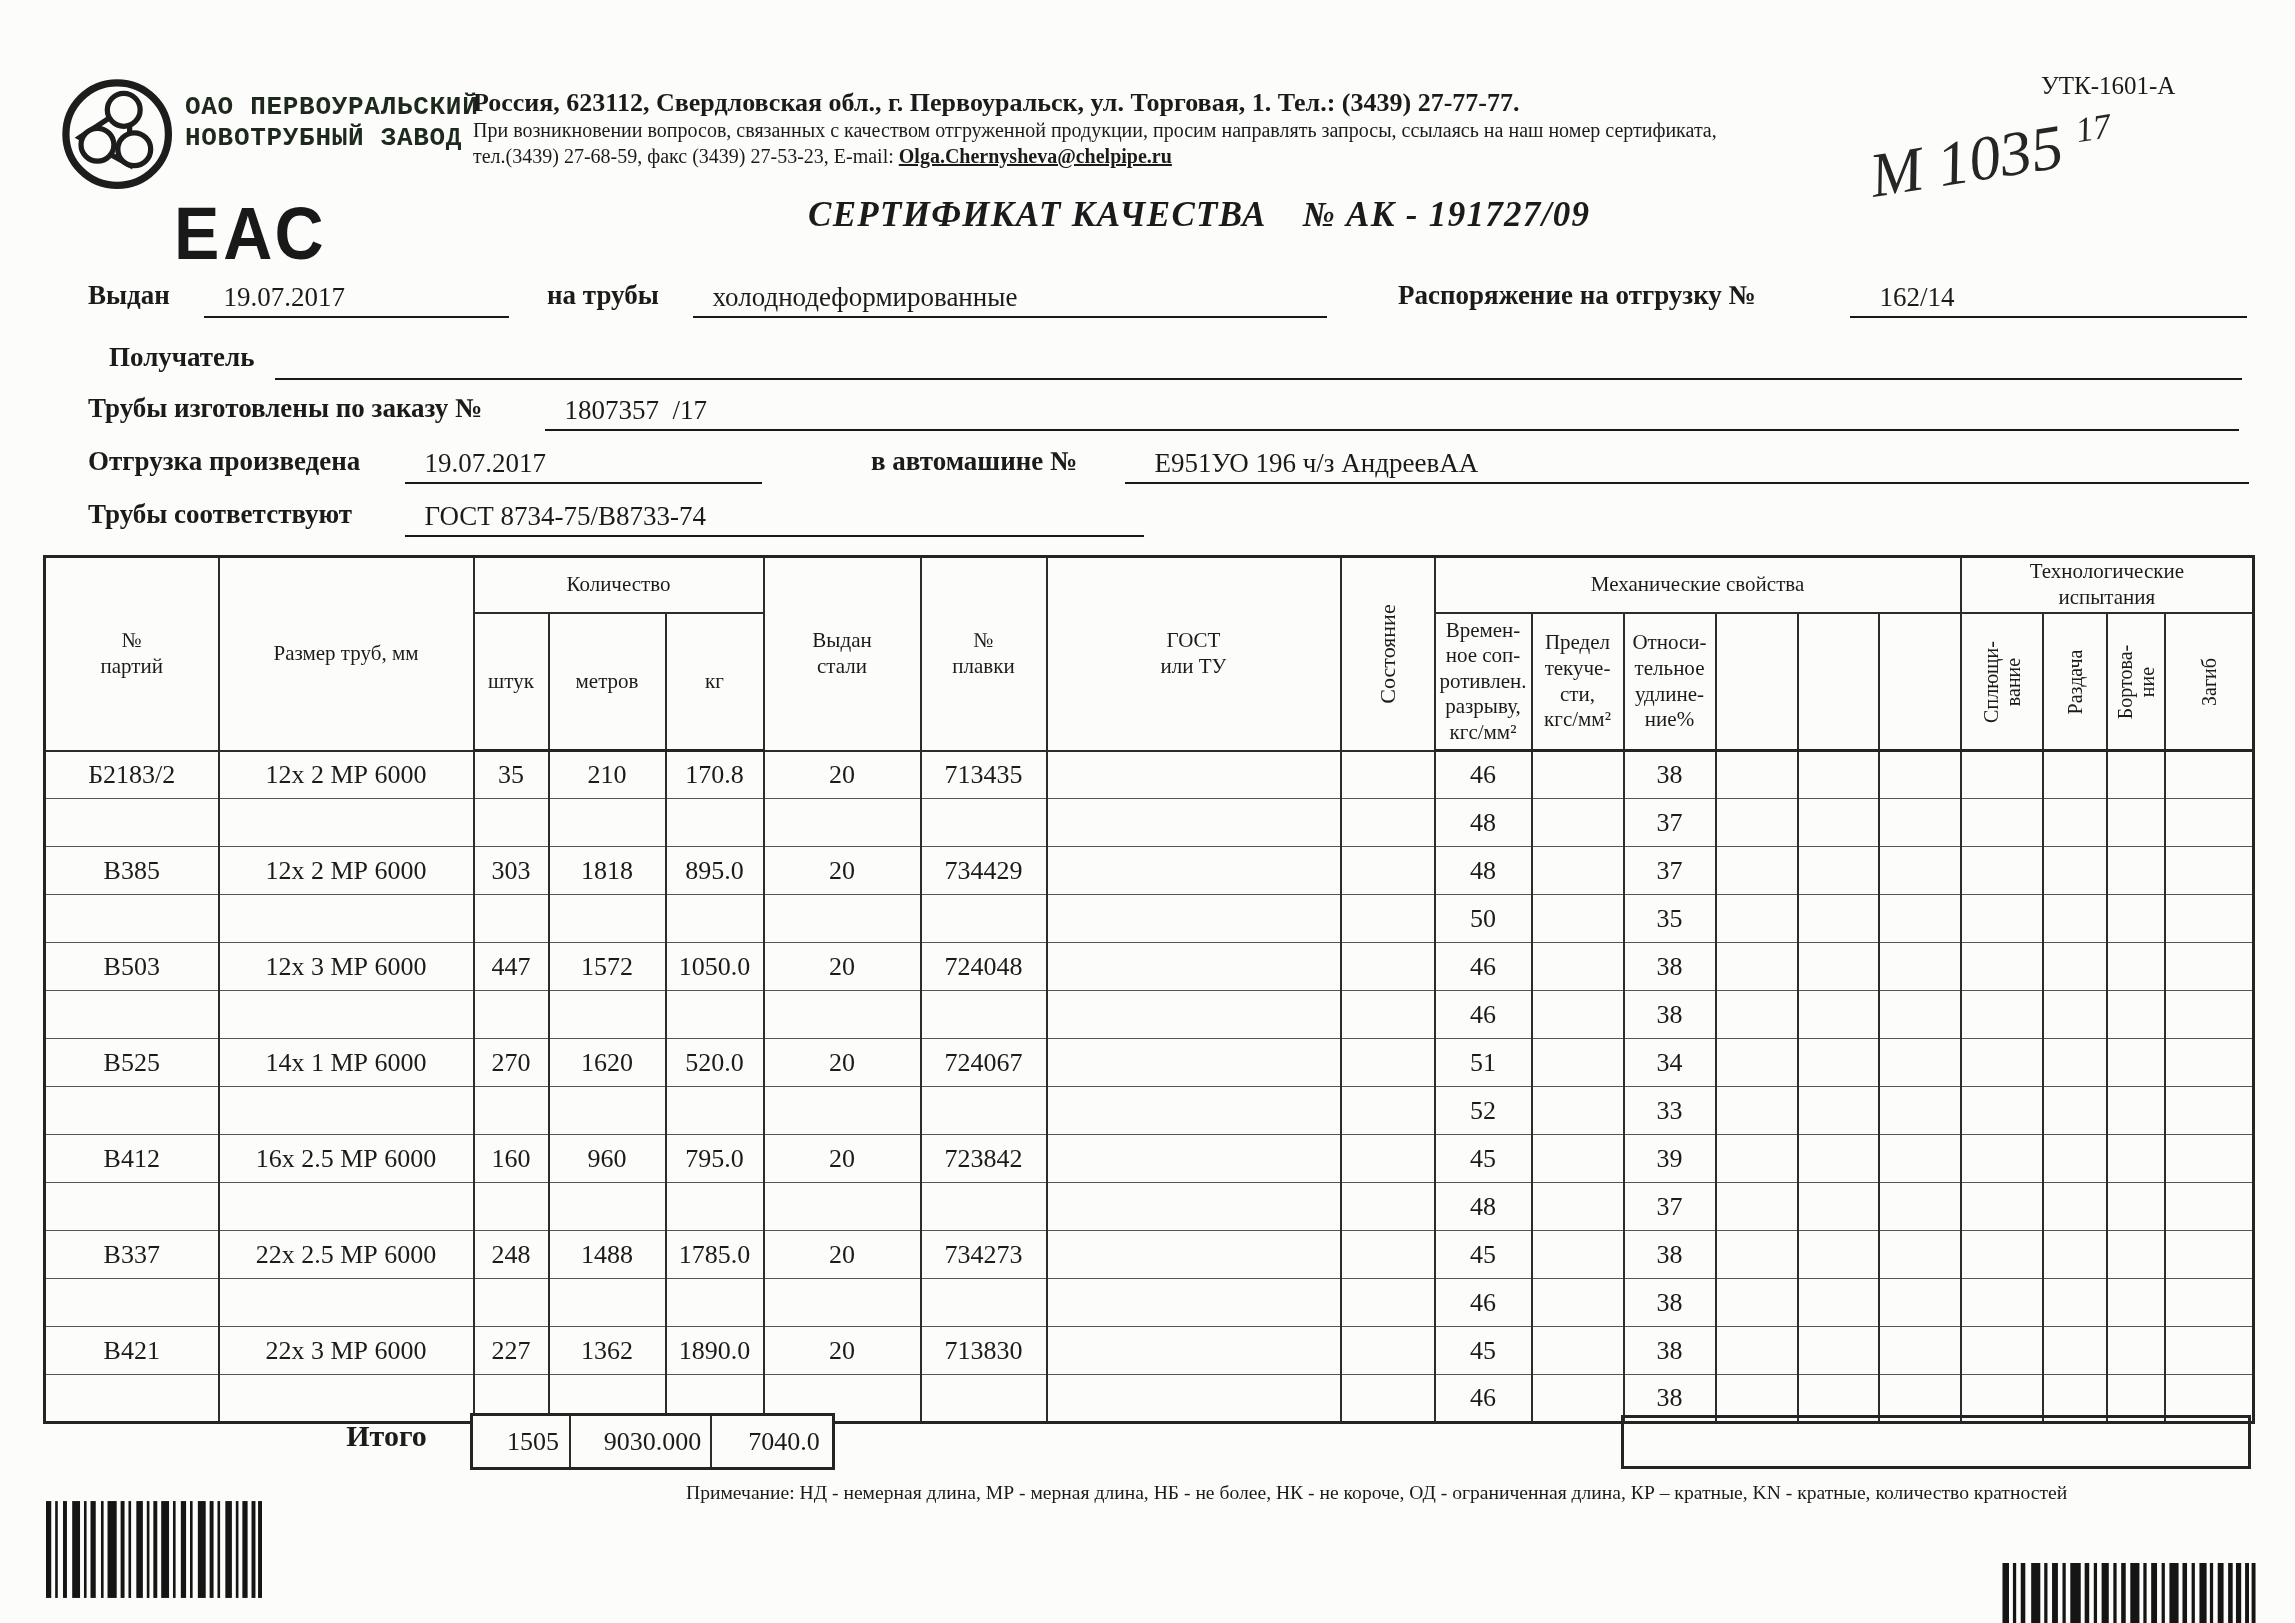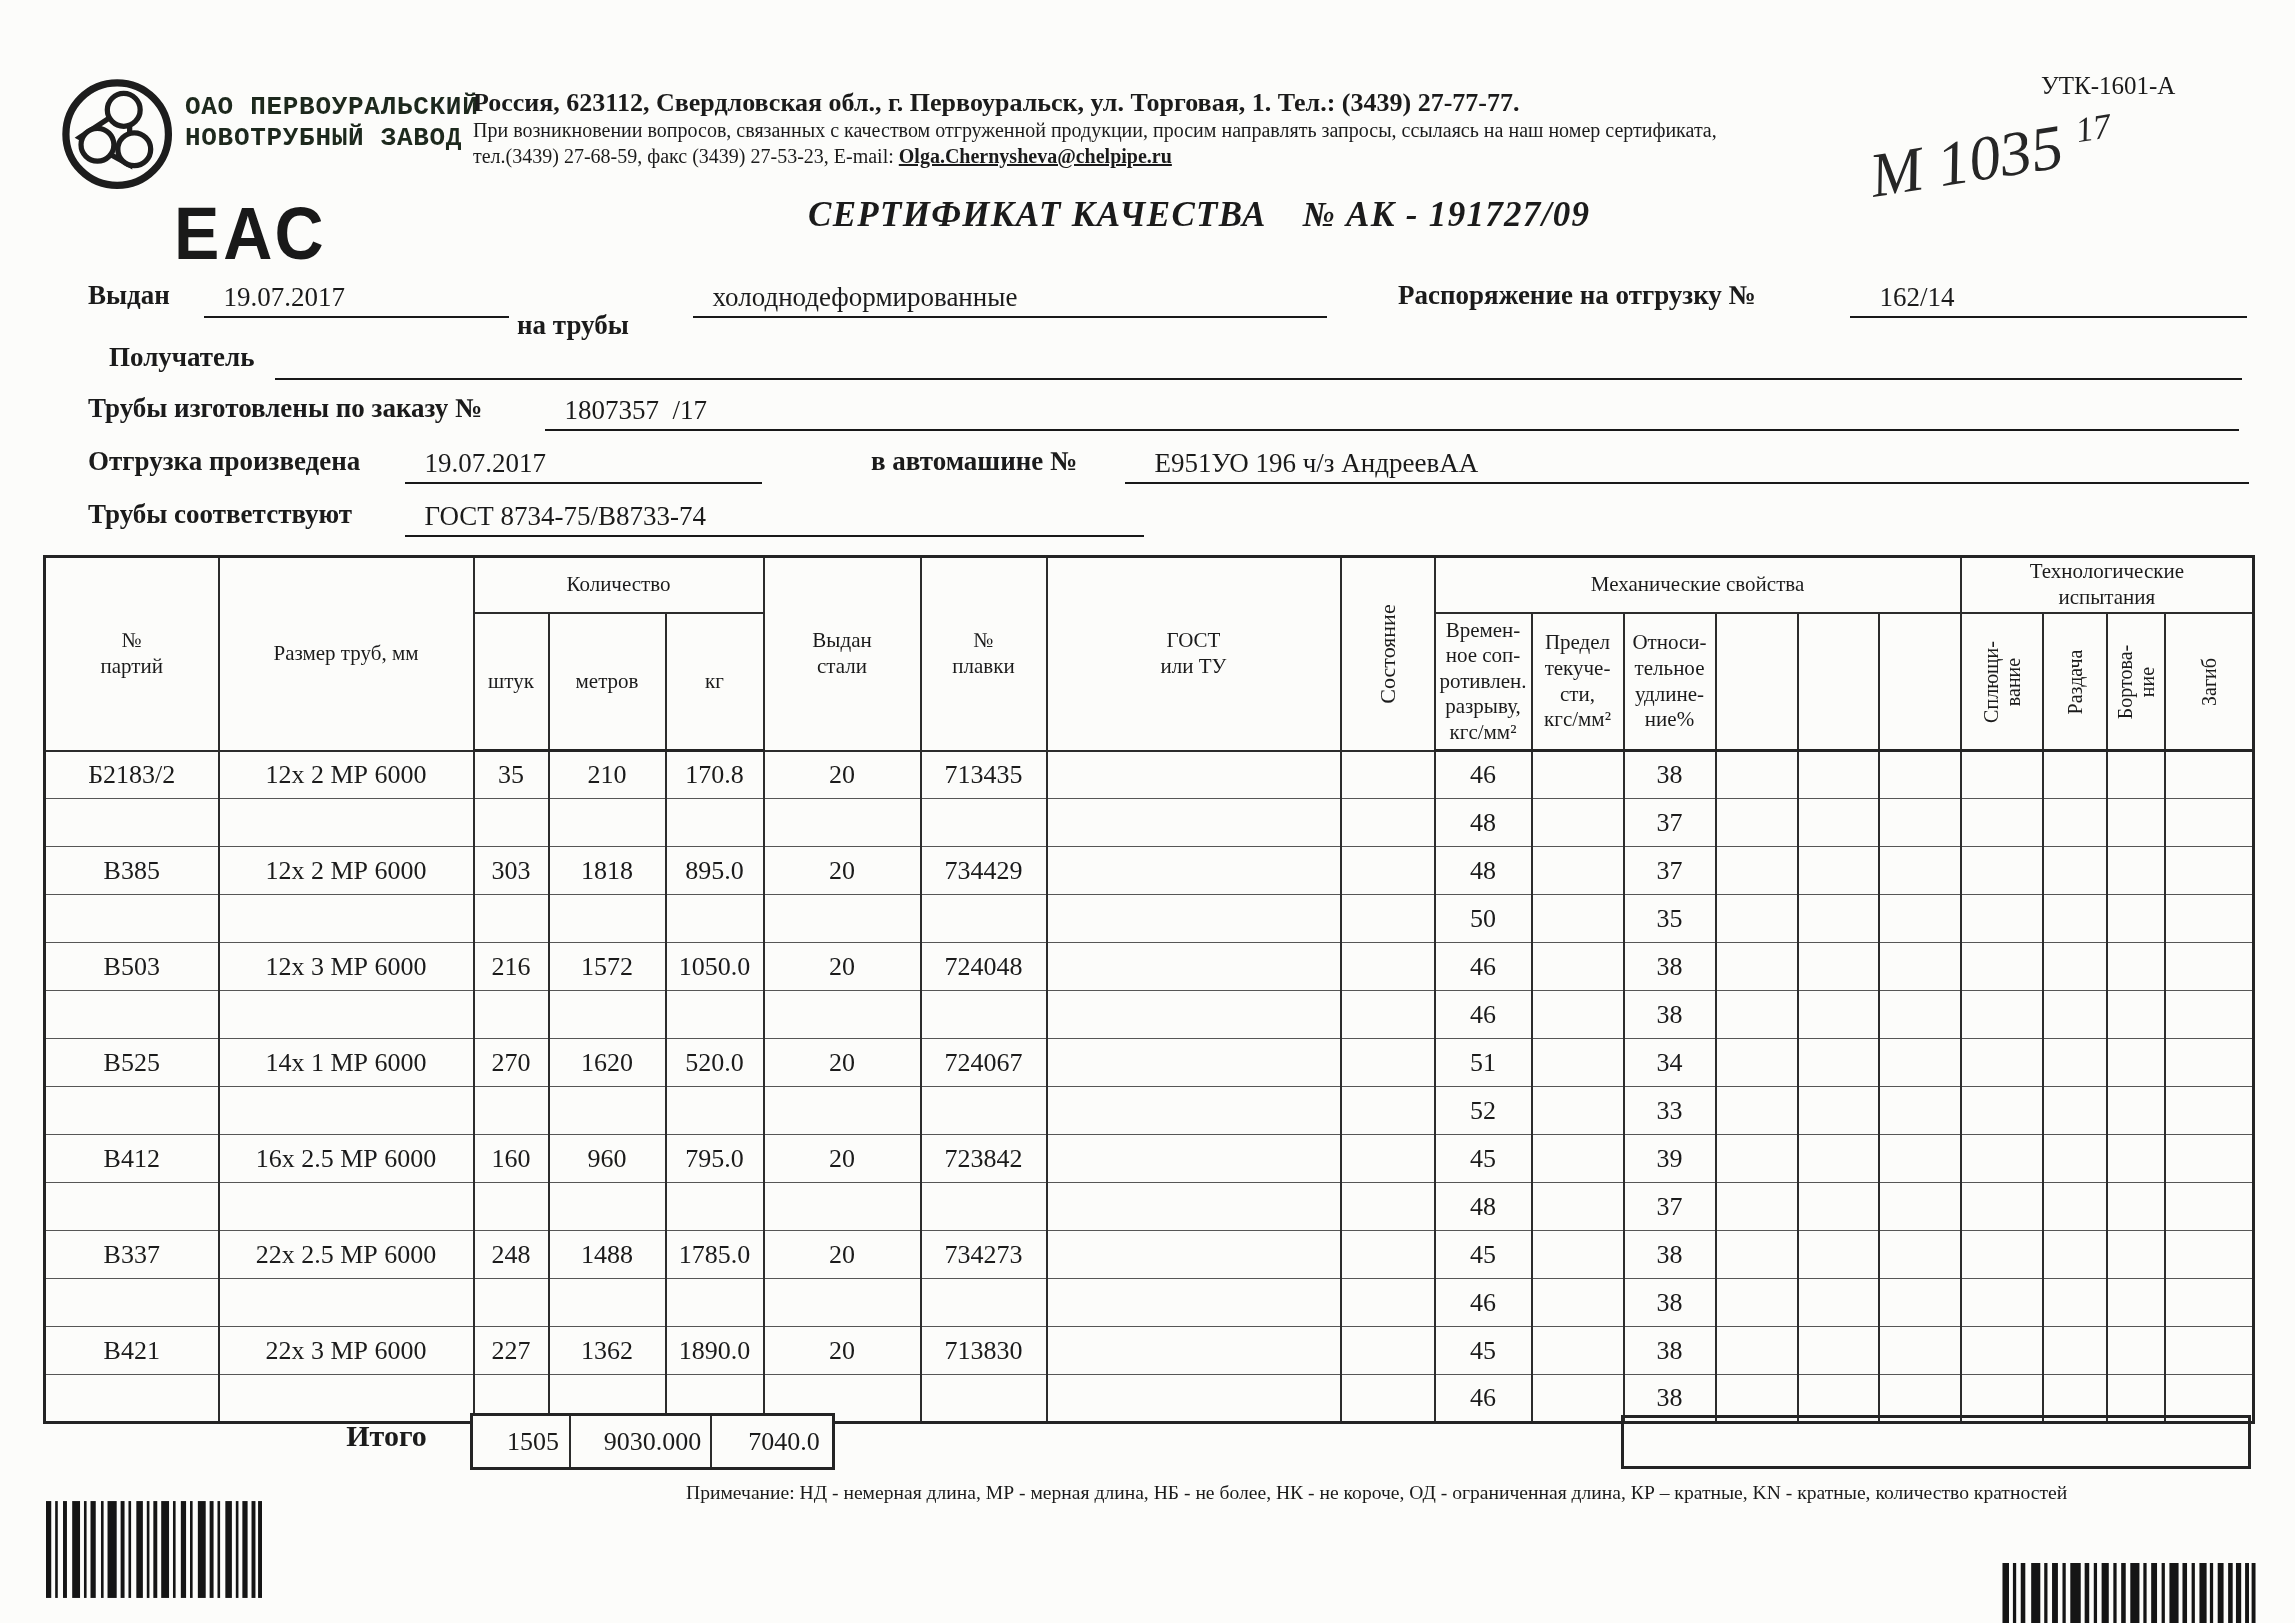--- a/index.html
+++ b/index.html
@@ -25,21 +25,21 @@
 
   .p-title{left:808px;top:195px;font-weight:bold;font-style:italic;font-size:35px;
            letter-spacing:1.3px;white-space:nowrap;}
   .p-title .tno{margin-left:36px;}
 
   
   .flabel{font-weight:bold;font-size:27px;white-space:pre;}
   .fval{font-size:27px;border-bottom:2px solid #191919;white-space:pre;
         padding-left:19.6px;height:38px;line-height:38px;}
   .f-vydan{left:88px;top:280px;}      .f-vydan-val{left:204px;top:278px;width:285px;}
-  .f-natruby{left:517px;top:280px;margin-top:30px;}    .f-natruby-val{left:693px;top:278px;width:614px;}
+  .f-natruby{left:547px;top:280px;}    .f-natruby-val{left:693px;top:278px;width:614px;}
   .f-rasp{left:1398px;top:280px;}      .f-rasp-val{left:1850px;top:278px;width:367px;padding-left:29.5px;}
   .f-poluch{left:88px;top:342px;margin-left:21px;}     .f-poluch-val{left:275px;top:340px;width:1947px;}
   .f-zakaz{left:88px;top:393px;}      .f-zakaz-val{left:545px;top:391px;width:1674px;}
   .f-otgr{left:88px;top:446px;}       .f-otgr-val{left:405px;top:444px;width:337px;}
   .f-avto{left:871px;top:446px;}      .f-avto-val{left:1125px;top:444px;width:1094px;padding-left:29.5px;}
   .f-sootv{left:88px;top:499px;}      .f-sootv-val{left:405px;top:497px;width:719px;}
 
   
   .tbl{position:absolute;left:43px;top:555px;width:2209px;border-collapse:collapse;
        table-layout:fixed;border:3.9px solid #242424;}
@@ -276,21 +276,21 @@
           <td></td>
           <td></td>
           <td></td>
           <td></td>
           <td></td>
           <td></td>
         </tr>
       <tr>
           <td>В503</td>
           <td class="cs">12х 3 МР 6000</td>
-          <td>216</td>
+          <td>447</td>
           <td>1572</td>
           <td>1050.0</td>
           <td>20</td>
           <td>724048</td>
           <td></td>
           <td></td>
           <td>46</td>
           <td></td>
           <td>38</td>
           <td></td>

